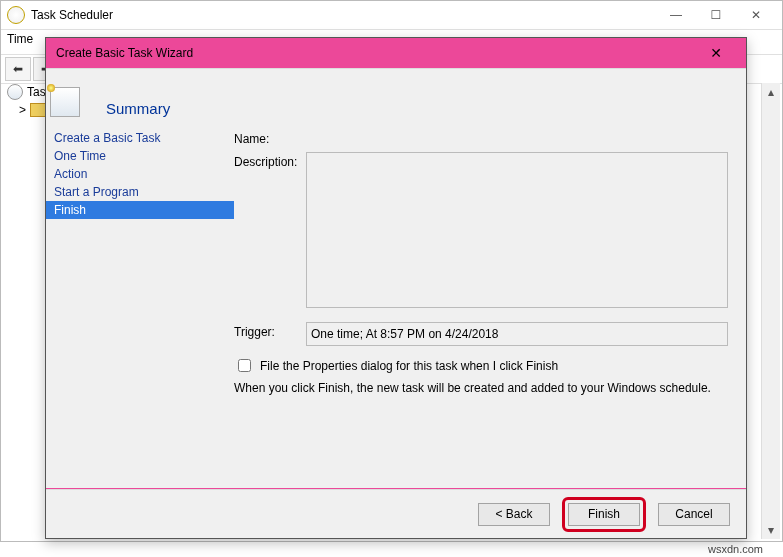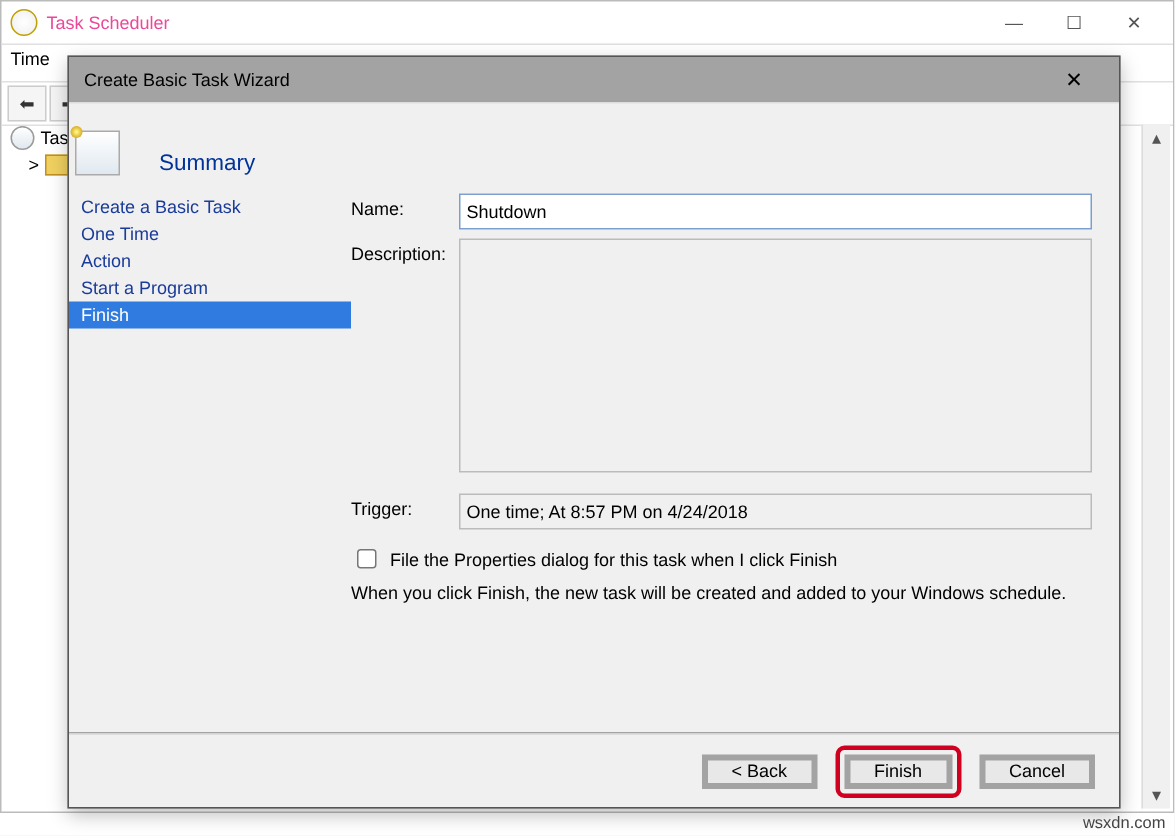--- a/index.html
+++ b/index.html
@@ -28,21 +28,21 @@
     border-bottom: 1px solid #e0e0e0;
   }
   .title-bar .app-icon {
     width: 16px; height: 16px;
     border: 1px solid #c0a000;
     border-radius: 50%;
     background: radial-gradient(#fff,#eee);
     margin-right: 6px;
     position: relative;
   }
-  .title-bar .title-text { color: #ec4899; }
+  .title-bar .title-text { color: #000000; }
   .win-controls {
     margin-left: auto;
     display: flex;
   }
   .win-btn {
     width: 40px; height: 22px;
     display:flex;align-items:center;justify-content:center;
     color:#555;
   }
   .menu-bar {
@@ -83,21 +83,21 @@
     background:#f0f0f0;border-left:1px solid #ddd;
     display:flex;flex-direction:column;align-items:center;
   }
   .right-scroll .arrow { height:18px;display:flex;align-items:center;justify-content:center;color:#555; }
 
   
   .wizard {
     position:absolute;
     left:45px; top:37px;
     width:700px; height:500px;
-    background:#a3a3a3;
+    background:#ec4899;
     border:1px solid #555;
     box-shadow:0 4px 12px rgba(0,0,0,0.25);
   }
   .wizard-title {
     height:30px;
     display:flex;align-items:center;
     padding:0 10px;
     font-size:12px;
   }
   .close-x {
@@ -195,32 +195,32 @@
     position:absolute;
     left:0;right:0;bottom:0;height:48px;
     background:#f0f0f0;
     border-top:1px solid #ddd;
     display:flex;justify-content:flex-end;align-items:center;
     padding-right:16px;gap:12px;
   }
   .btn {
     min-width:72px;height:23px;
     background:#e8e8e8;
-    border:4px solid #a3a3a3;
+    border:1px solid #a3a3a3;
     font:inherit;
     padding:0 16px;
   }
   .finish-hl {
     border:3px solid #d00020;
     border-radius:6px;
     padding:3px;
     display:inline-flex;
   }
   .watermark {
-    position:absolute;right:6px;bottom:2px;
+    position:absolute;right:20px;bottom:2px;
     font-size:11px;color:#444;
   }
 </style>
 </head>
 <body>
 
 <div class="outer-window">
   <div class="title-bar">
     <span class="app-icon"></span>
     <span class="title-text">Task Scheduler</span>
@@ -268,21 +268,20 @@
       <div class="step-list">
         <div>Create a Basic Task</div>
         <div class="sub">One Time</div>
         <div>Action</div>
         <div class="sub">Start a Program</div>
         <div class="sel">Finish</div>
       </div>
       <div class="form-area">
         <div class="frow">
           <div class="flab">Name:</div>
-          <input class="txt" value="Shutdown" style="">
         </div>
         <div class="frow">
           <div class="flab">Description:</div>
           <textarea class="txtarea" readonly="" style=""></textarea>
         </div>
         <div class="frow" style="margin-top:14px">
           <div class="flab">Trigger:</div>
           <input class="txt ro" readonly="" value="One time; At 8:57 PM on 4/24/2018" style="">
         </div>
         <div class="chk-row">

